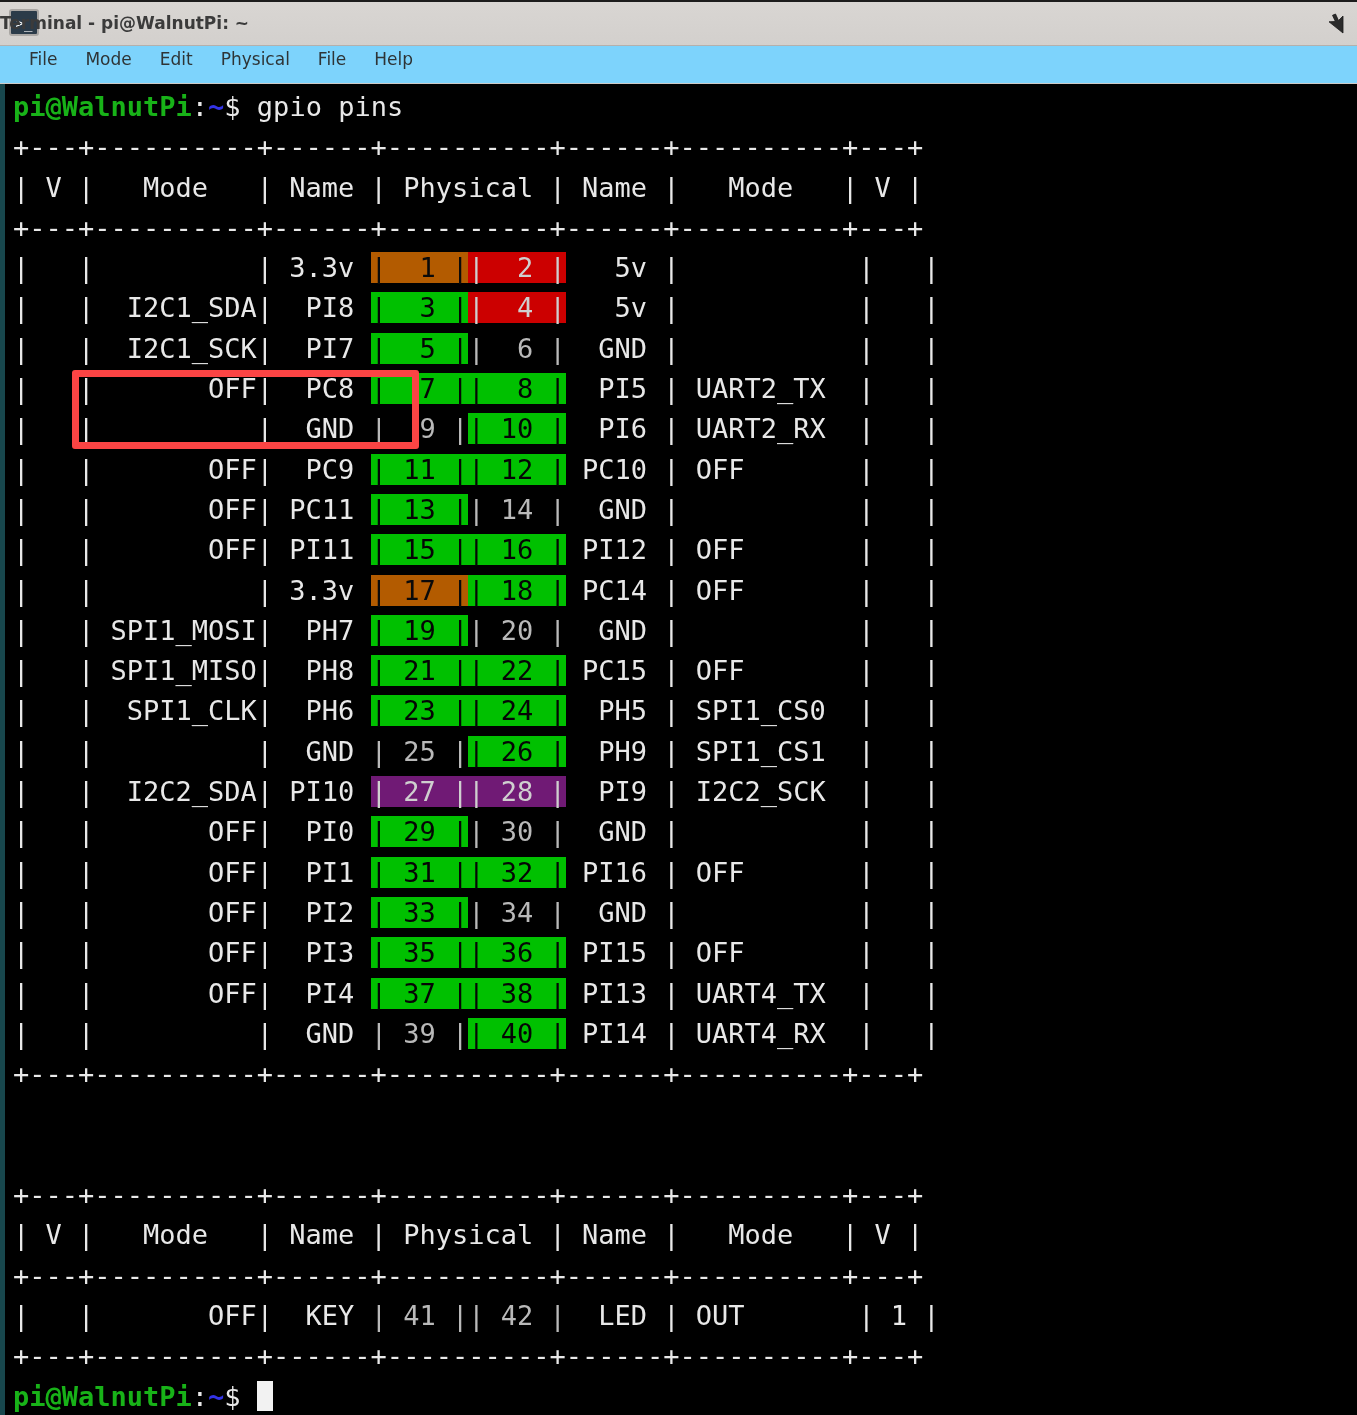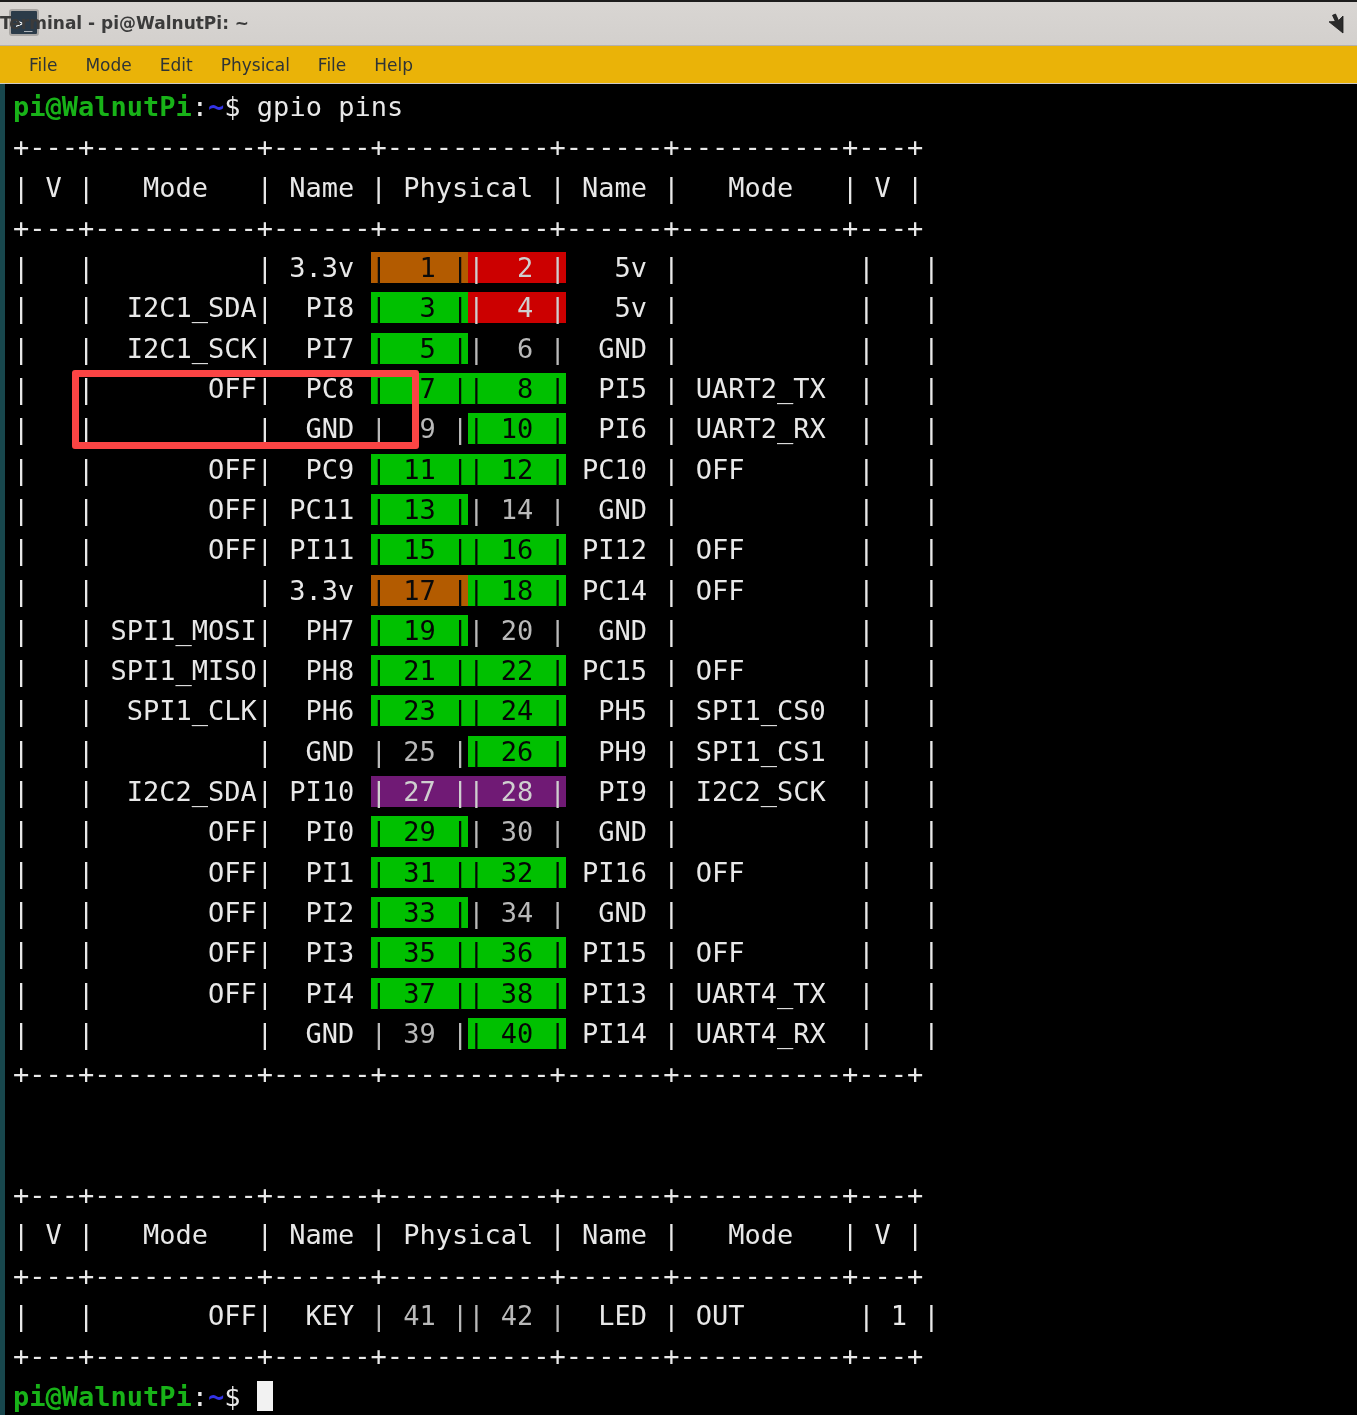--- a/index.html
+++ b/index.html
@@ -42,23 +42,23 @@
   #title-text {
     position: absolute; left: 0; right: 0; 
     font-family: "DejaVu Sans", sans-serif;
     font-size: 17px; font-weight: bold; color: #3b3b3b;
     pointer-events: none;
   }
   #cursor-arrow { position:absolute; right: 12px; top: 12px; width: 20px; height: 22px; }
 
   #menubar {
     height: 38px; flex: 0 0 38px;
-    background: #eab308;
+    background: #7dd3fc;
     border-bottom: 1px solid #cfcbc7;
-    display: flex; align-items: center;
+    display: flex; 
     padding-left: 16px;
     font-family: "DejaVu Sans", sans-serif;
   }
   .menu-item {
     font-size: 17px; color: #2e3436;
     padding: 3px 13px; margin-right: 2px;
     border-radius: 3px; cursor: default;
   }
 
   

